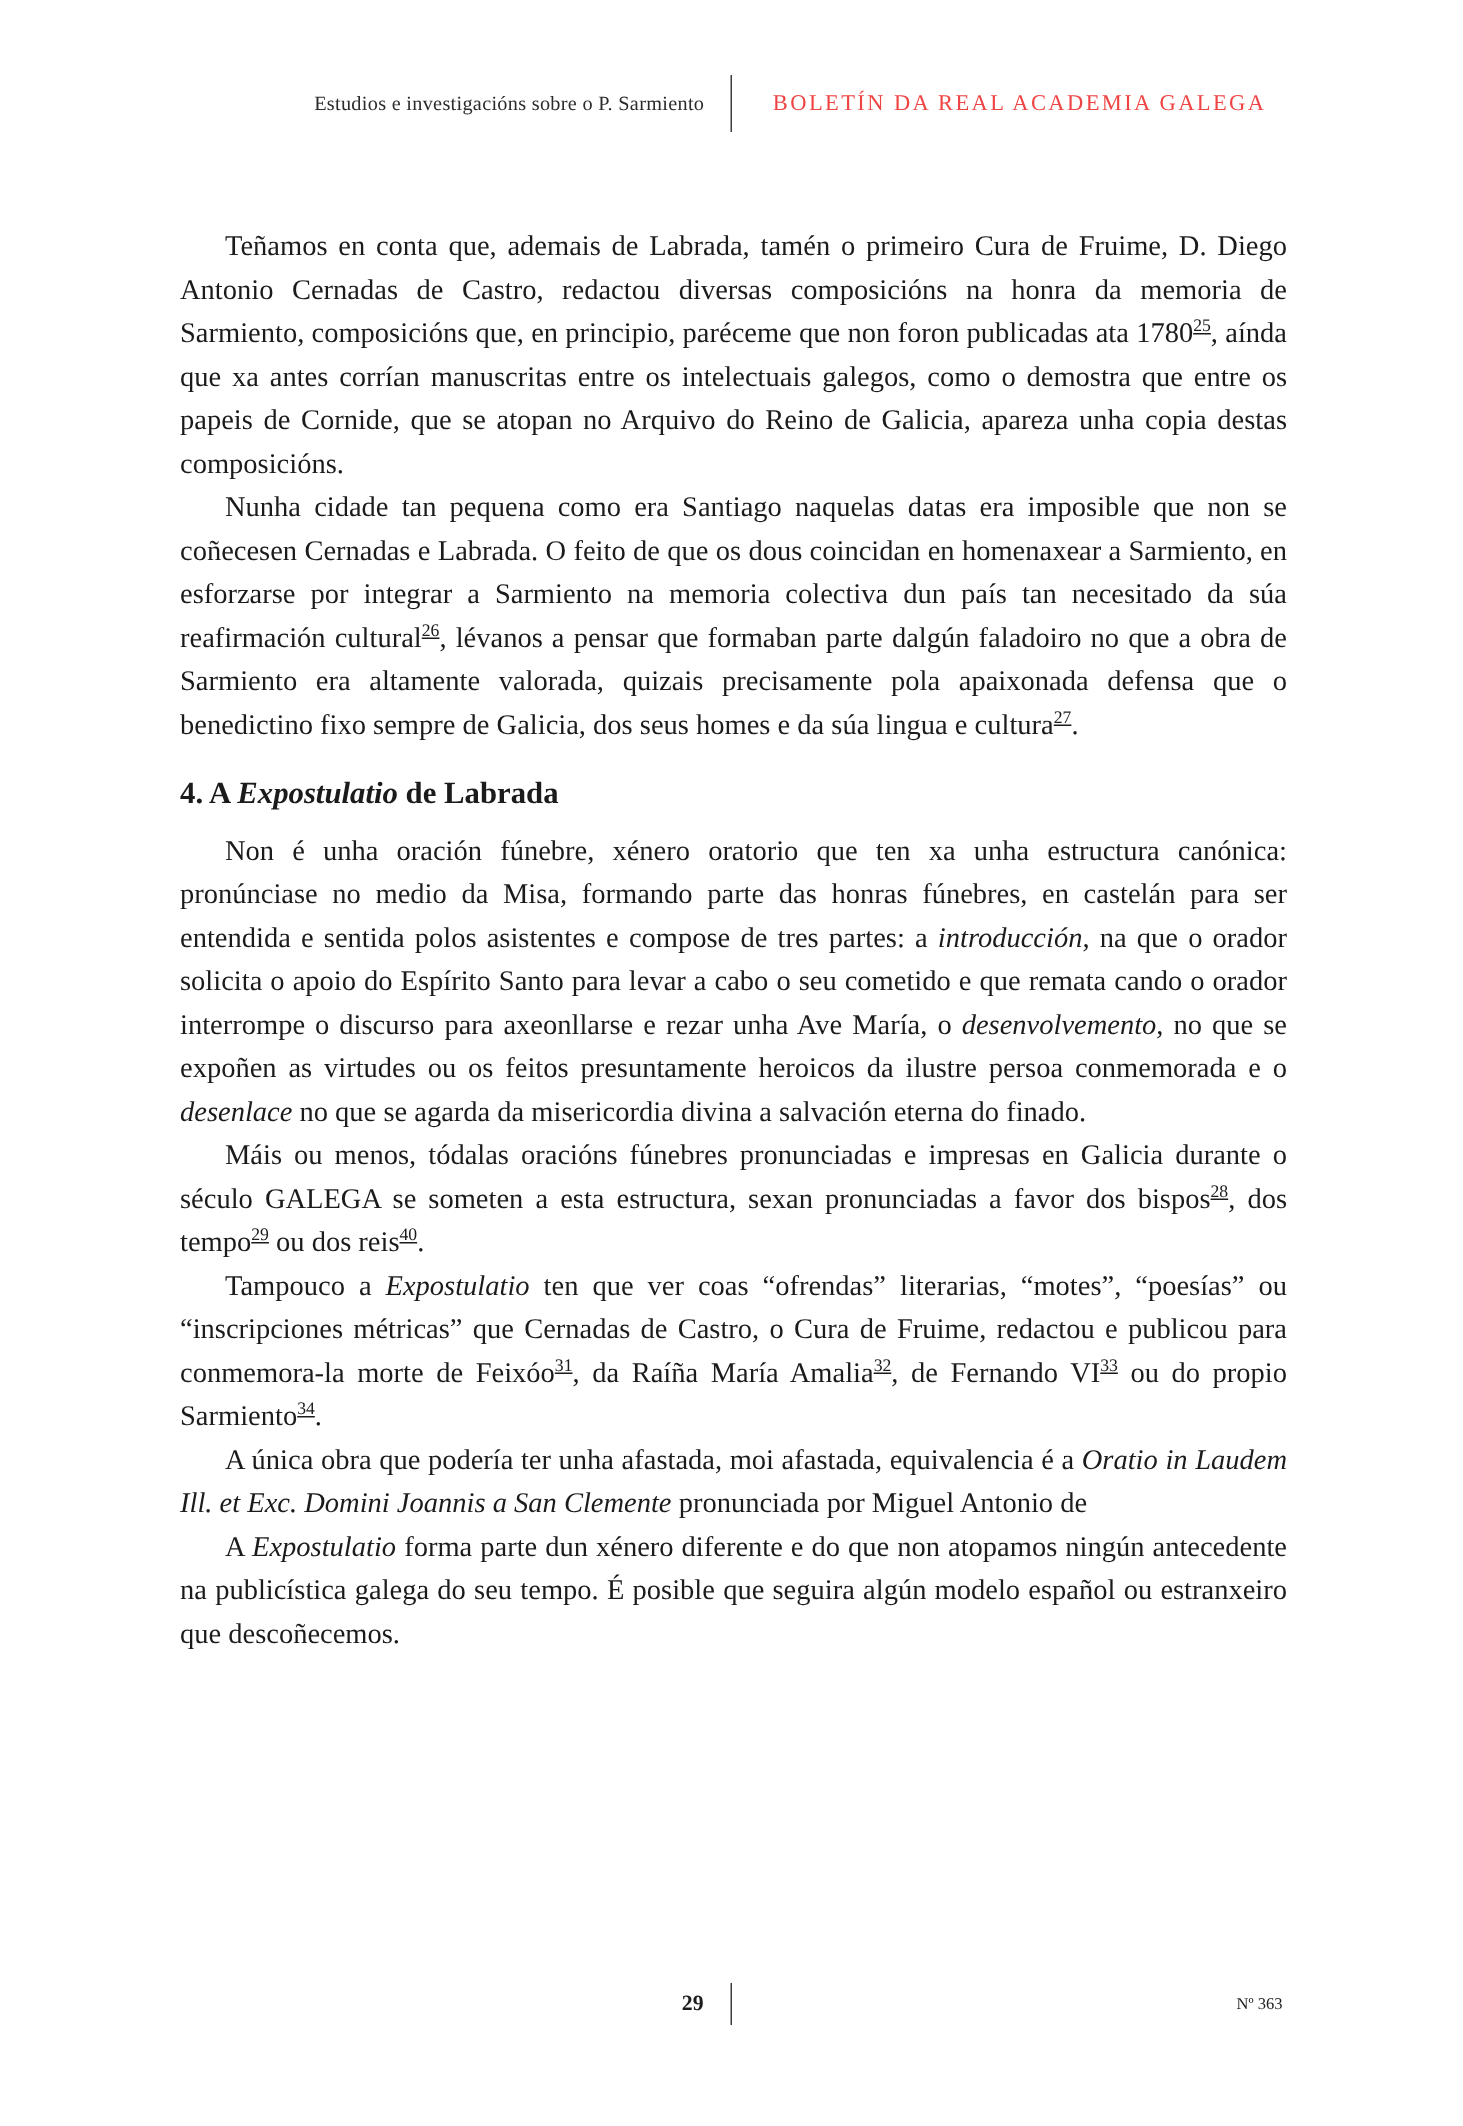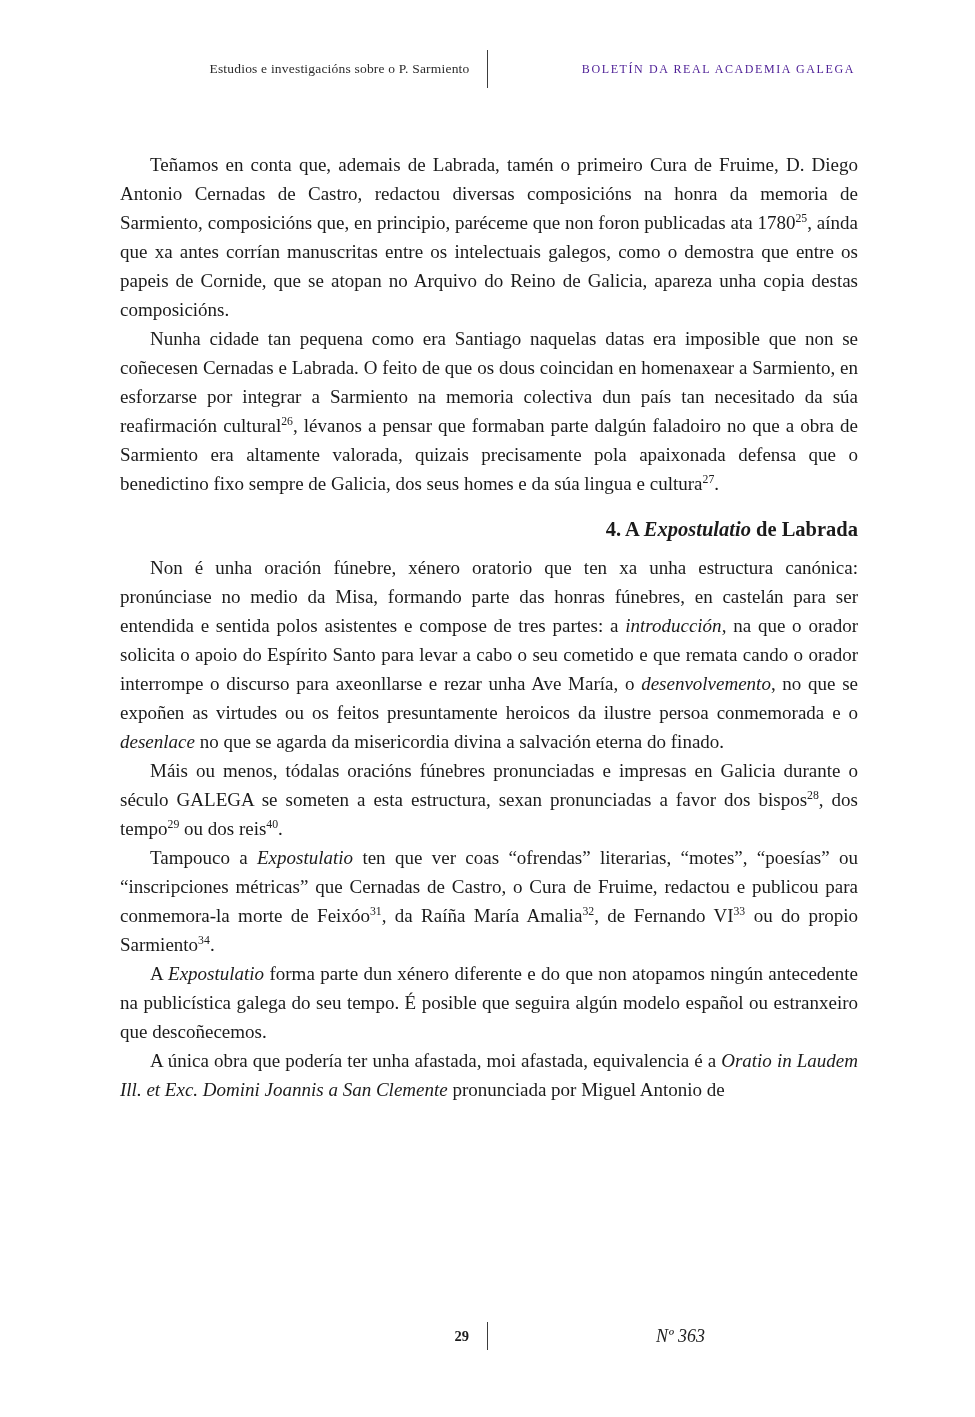--- a/index.html
+++ b/index.html
@@ -18,54 +18,54 @@
   .hdr {
     position: absolute; top: 50px; left: 119px; right: 120px;
     display: flex; align-items: center; min-height: 38px;
   }
   .hdr-left {
     flex: 1; text-align: right;
     font-size: 13.5px; color: #2b2b2b; padding-right: 17px;
     letter-spacing: 0.2px;
   }
   .hdr-right {
-    flex: 1; text-align: right;
-    font-size: 12px; color: #4c1d95; padding-left: 17px;
+    flex: 1; text-align: center;
+    font-size: 15px; color: #ef4444; padding-left: 17px;
     letter-spacing: 1.6px;
   }
   .vrule {
     width: 1px; background: #3d3d3d; align-self: stretch; min-height: 36px;
   }
 
   
   .body-text {
     position: absolute; top: 150px; left: 120px; width: 738px;
     font-size: 19px; line-height: 29px; text-align: justify;
     color: #1b1b1b;
   }
   .para { margin: 0; }
   .indent { text-indent: 30px; }
   .it { font-style: italic; }
-  sup.fn { font-size: 0.62em; line-height: 0; vertical-align: super; }
+  sup.fn { font-size: 0.62em; line-height: 0; vertical-align: super; text-decoration: underline; }
   h2.section {
     font-size: 20.5px; font-weight: 700;
-    margin: 17px 0 9px 0; text-align: right; text-indent: 0;
+    margin: 17px 0 9px 0; text-align: left; text-indent: 0;
   }
 
   
   .ftr {
     position: absolute; top: 1322px; left: 120px; right: 120px;
     display: flex; align-items: center; min-height: 28px;
   }
   .ftr-left {
     flex: 1; text-align: right; font-size: 14.5px; font-weight: 700;
     padding-right: 18px;
   }
   .ftr-right {
-    flex: 1; text-align: center; font-size: 18px; padding-left: 18px; font-style: italic;
+    flex: 1; text-align: right; font-size: 11px; padding-left: 18px;
   }
   .ftr .vrule { min-height: 26px; }
 </style>
 </head>
 <body>
 
 <div class="page">
 
   <header class="hdr">
     <span class="hdr-left">Estudios e investigacións sobre o P. Sarmiento</span>
@@ -82,23 +82,23 @@
 
     <h2 class="section"><span>4. A </span><span class="it">Expostulatio</span><span> de Labrada</span></h2>
 
 
     <p class="para indent"><span>Non é unha oración fúnebre, xénero oratorio que ten xa unha estructura canónica: pronúnciase no medio da Misa, formando parte das honras fúnebres, en castelán para ser entendida e sentida polos asistentes e compose de tres partes: a </span><span class="it">introducción</span><span>, na que o orador solicita o apoio do Espírito Santo para levar a cabo o seu cometido e que remata cando o orador interrompe o discurso para axeonllarse e rezar unha Ave María, o </span><span class="it">desenvolvemento</span><span>, no que se expoñen as virtudes ou os feitos presuntamente heroicos da ilustre persoa conmemorada e o </span><span class="it">desenlace</span><span> no que se agarda da misericordia divina a salvación eterna do finado.</span></p>
 
     <p class="para indent"><span>Máis ou menos, tódalas oracións fúnebres pronunciadas e impresas en Galicia durante o século GALEGA se someten a esta estructura, sexan pronunciadas a favor dos bispos</span><sup class="fn">28</sup><span>, dos tempo</span><sup class="fn">29</sup><span> ou dos reis</span><sup class="fn">40</sup><span>.</span></p>
 
     <p class="para indent"><span>Tampouco a </span><span class="it">Expostulatio</span><span> ten que ver coas “ofrendas” literarias, “motes”, “poesías” ou “inscripciones métricas” que Cernadas de Castro, o Cura de Fruime, redactou e publicou para conmemora-la morte de Feixóo</span><sup class="fn">31</sup><span>, da Raíña María Amalia</span><sup class="fn">32</sup><span>, de Fernando VI</span><sup class="fn">33</sup><span> ou do propio Sarmiento</span><sup class="fn">34</sup><span>.</span></p>
 
+    <p class="para indent"><span>A única obra que podería ter unha afastada, moi afastada, equivalencia é a </span><span class="it">Oratio in Laudem Ill. et Exc. Domini Joannis a San Clemente</span><span> pronunciada por Miguel Antonio de</span></p>
+
     <p class="para indent"><span>A </span><span class="it">Expostulatio</span><span> forma parte dun xénero diferente e do que non atopamos ningún antecedente na publicística galega do seu tempo. É posible que seguira algún modelo español ou estranxeiro que descoñecemos.</span></p>
-
-    <p class="para indent"><span>A única obra que podería ter unha afastada, moi afastada, equivalencia é a </span><span class="it">Oratio in Laudem Ill. et Exc. Domini Joannis a San Clemente</span><span> pronunciada por Miguel Antonio de</span></p>
 
   </main>
 
   <footer class="ftr">
     <span class="ftr-left">29</span>
     <span class="vrule"></span>
     <span class="ftr-right">Nº 363</span>
   </footer>
 
 </div>

